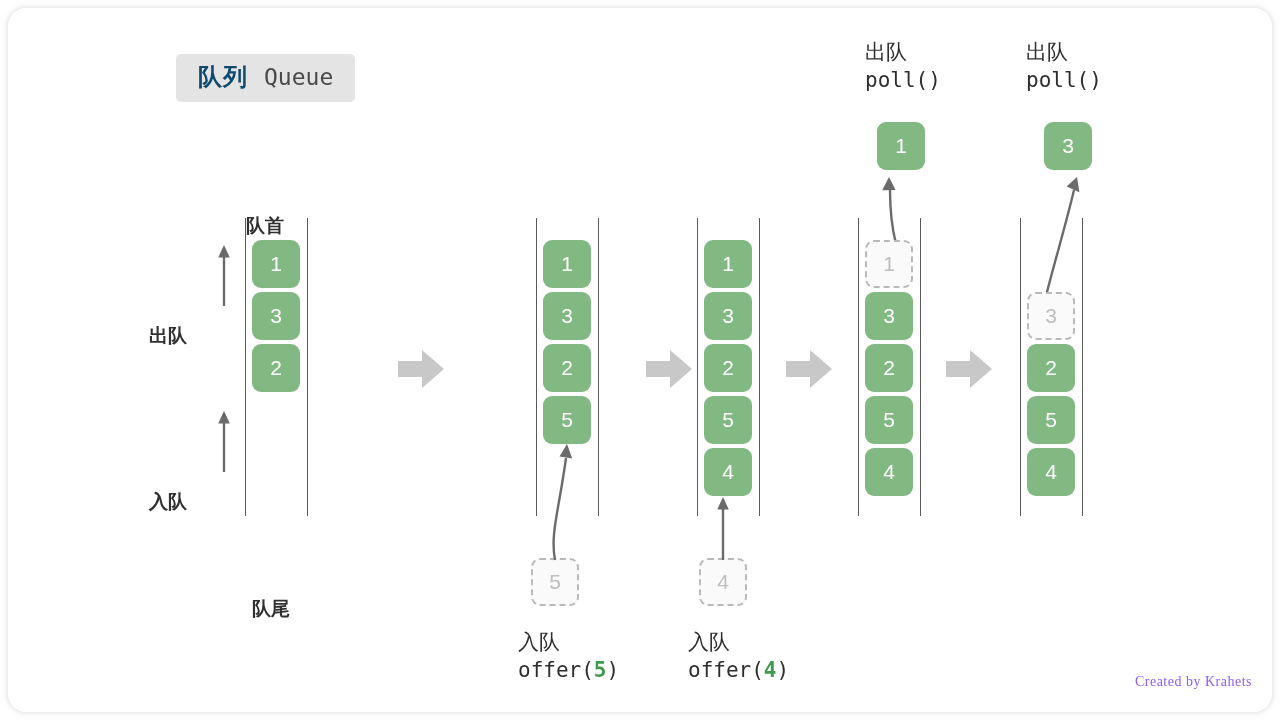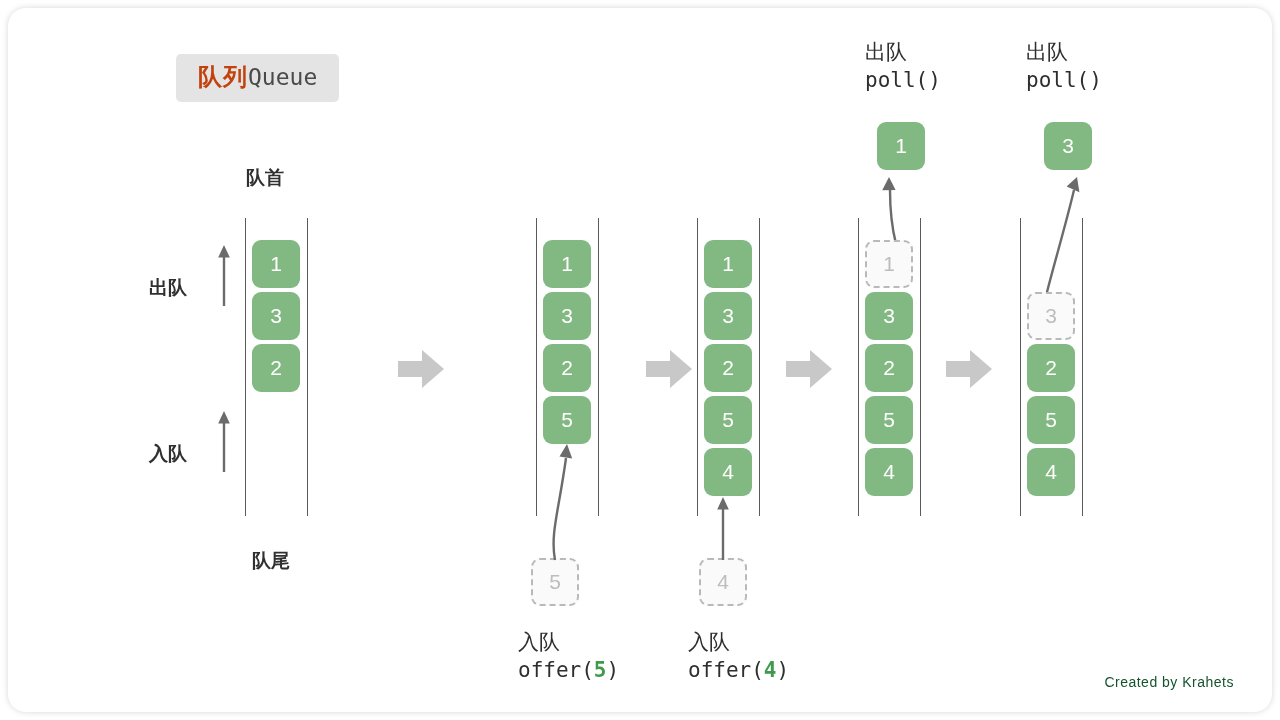--- a/index.html
+++ b/index.html
@@ -36,36 +36,37 @@
     top: 46px;
     padding: 11px 22px 13px 22px;
     background: #e4e4e4;
     border-radius: 5px;
     white-space: nowrap;
     line-height: 1;
   }
   .title-cn {
     font-size: 24px;
     font-weight: bold;
-    color: #c2410c;
+    color: #0c4a6e;
     letter-spacing: 1px;
   }
   .title-en {
     font-family: "DejaVu Sans Mono", "Liberation Mono", monospace;
     font-size: 23px;
     color: #4a4a4a;
-    margin-left: 0;
+    margin-left: 16px;
   }
 
   
   .lbl {
     position: absolute;
     color: #333333;
     white-space: nowrap;
     line-height: 1.28;
+    margin-top: 48px;
   }
   .lbl-bold-cn {
     font-size: 19px;
     font-weight: bold;
     color: #303030;
   }
   .op-label {
     position: absolute;
     white-space: nowrap;
     text-align: left;
@@ -119,25 +120,25 @@
     width: 46px;
     height: 40px;
   }
   
   .upArrow { position: absolute; }
 
   .curve { position: absolute; }
 
   .watermark {
     position: absolute;
-    right: 38px;
+    right: 20px;
     bottom: 22px;
-    font-family: Liberation Sans, sans-serif;
+    font-family: Liberation Serif, serif;
     font-size: 14px;
-    color: #14532d;
+    color: #8b5cf6;
     letter-spacing: 0.5px;
   }
 </style>
 </head>
 <body>
 
 <div id="canvas">
   <div class="card">
 
     <div class="title-badge">

